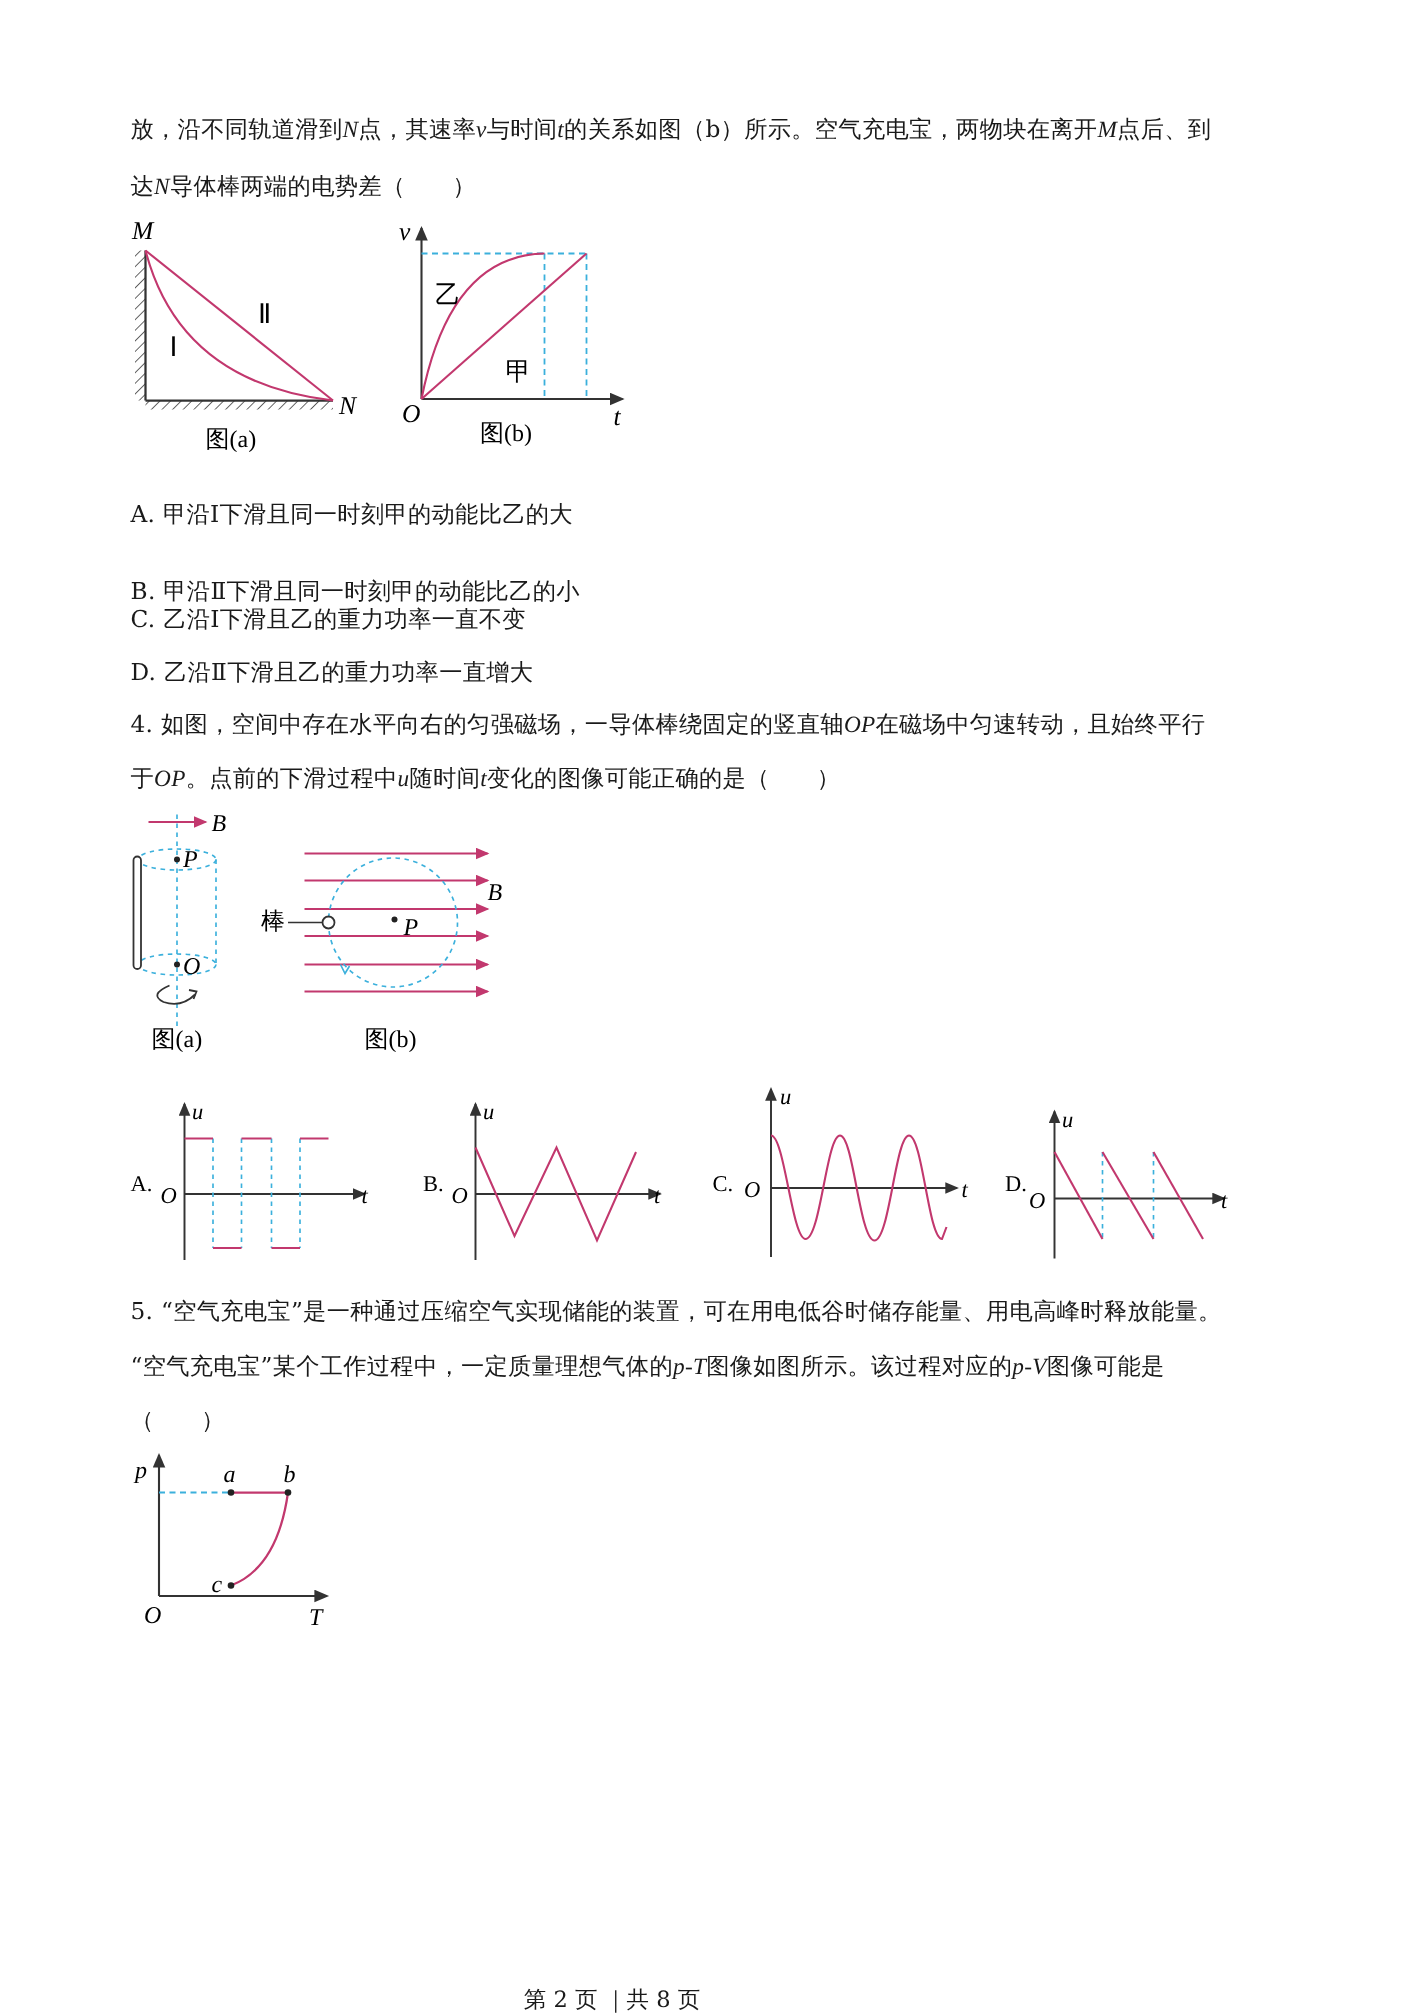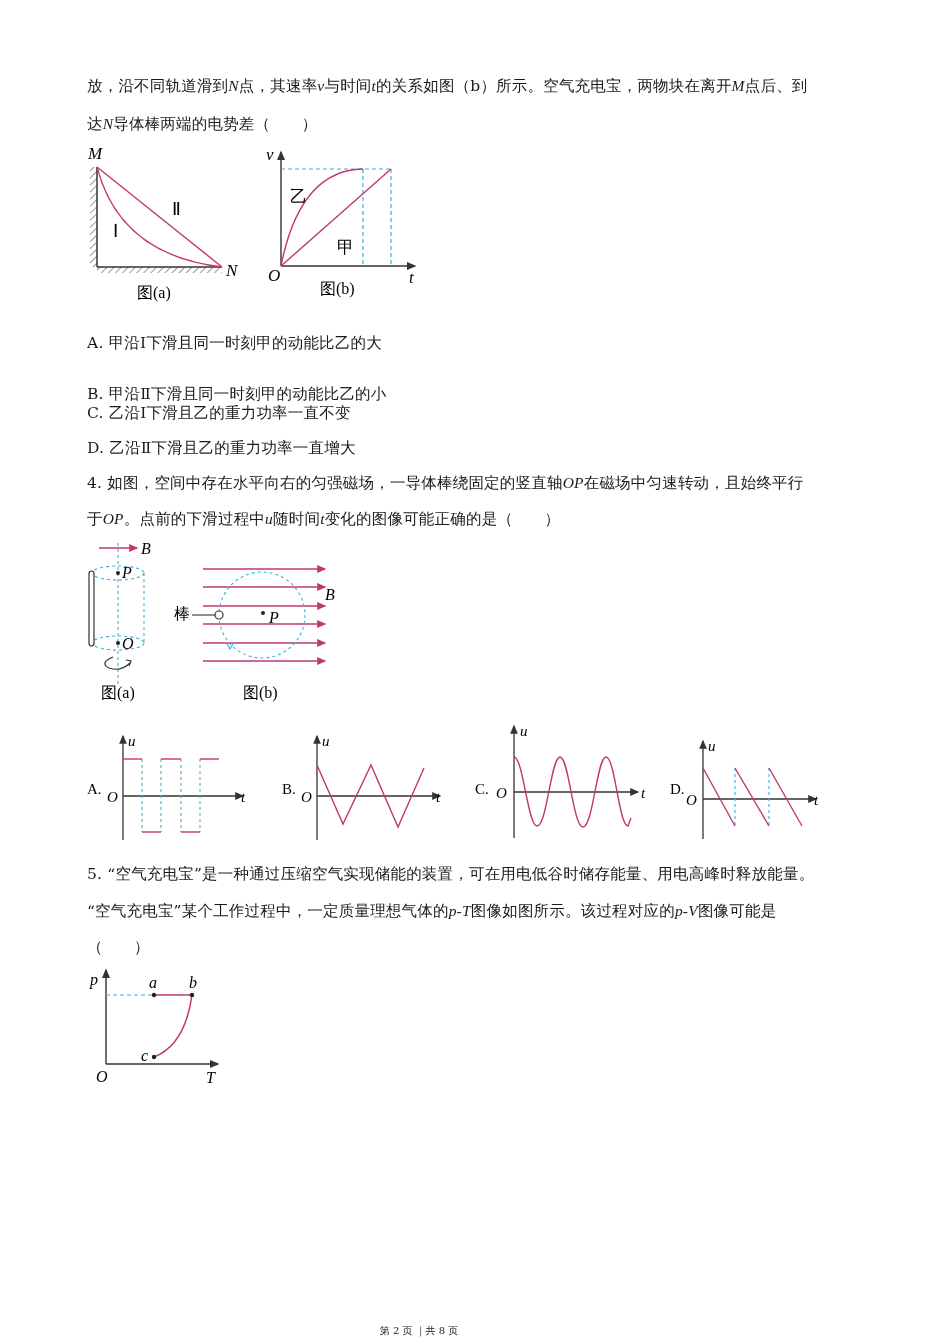--- a/index.html
+++ b/index.html
@@ -1,21 +1,21 @@
 <!DOCTYPE html>
 <html><head>
 <meta charset="utf-8">
 <style>
   html,body{margin:0;padding:0;background:#fff;}
   body{width:950px;height:1344px;position:relative;overflow:hidden;font-family:"DejaVu Serif","Liberation Serif",serif;color:#1a1a1a;}
   .line{position:absolute;left:87px;font-size:15.5px;white-space:nowrap;letter-spacing:0.2px;}
   .it{font-style:italic;font-family:"Liberation Serif",serif;}
   .fig{position:absolute;}
   svg text{font-family:"Liberation Serif",serif;}
-  .footer{position:absolute;top:1324px;left:11px;width:816px;text-align:center;font-size:10px;}
+  .footer{position:absolute;top:1324px;left:0;width:816px;text-align:center;font-size:15px;}
 </style>
 </head>
 <body>
 
 <div class="line" style="top:76px;">
   <span>放，沿不同轨道滑到</span><span class="it">N</span><span>点，其速率</span><span class="it">v</span><span>与时间</span><span class="it">t</span><span>的关系如图（b）所示。空气充电宝，两物块在离开</span><span class="it">M</span><span>点后、到</span>
 </div>
 <div class="line" style="top:114px;">
   <span>达</span><span class="it">N</span><span>导体棒两端的电势差（　　）</span>
 </div>

